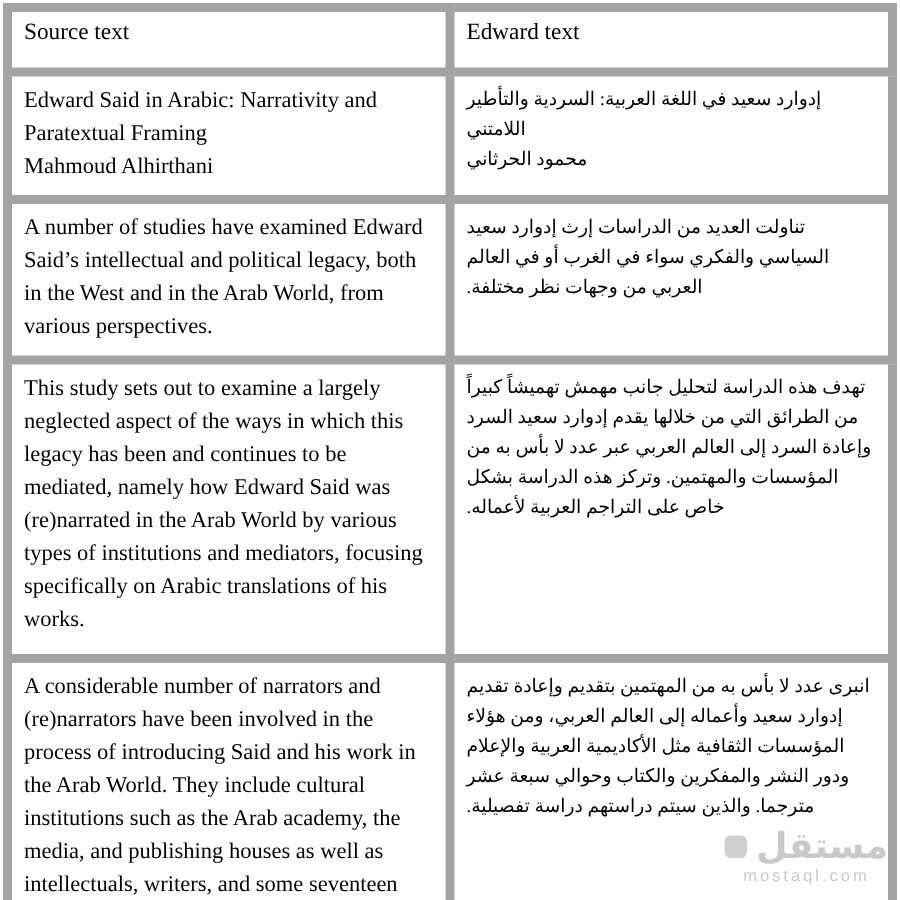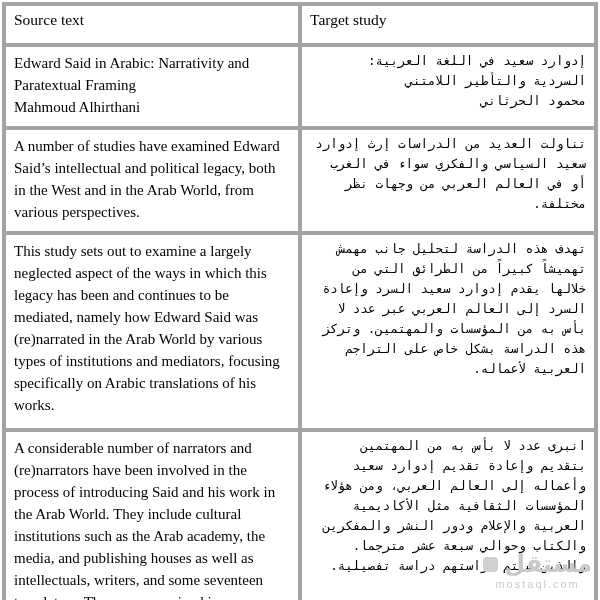--- a/index.html
+++ b/index.html
@@ -18,40 +18,40 @@
     height: 596px;
     margin: 2px;
   }
   table.t {
     width: 100%;
     height: 594px;
     border-collapse: collapse;
     table-layout: fixed;
   }
   table.t th, table.t td {
-    border: 4px solid #a3a3a3;
+    border: 6px solid #a3a3a3;
     vertical-align: top;
     padding: 5px 8px 6px 8px;
   }
   th {
     font-weight: normal;
     text-align: left;
     font-size: 15.5px;
     height: 26px;
   }
   td.src {
     font-size: 15px;
     line-height: 22px;
     text-align: left;
     white-space: pre-line;
   }
   td.tgt {
     direction: rtl;
-    text-align: right;
-    font-family: Liberation Mono, monospace;
+    text-align: left;
+    font-family: Liberation Serif, serif;
     font-size: 12.5px;
     line-height: 20px;
     white-space: pre-line;
   }
   tr.r1 td { height: 68px; }
   tr.r2 td { height: 90px; margin-top: 36px; }
   tr.r3 td { height: 182px; }
   .watermark {
     position: absolute;
     right: 6px;
@@ -93,21 +93,21 @@
 <div class="page">
 
   <table class="t">
     <colgroup>
       <col style="width:50%">
       <col style="width:50%">
     </colgroup>
     <thead>
       <tr>
         <th>Source text</th>
-        <th>Target study</th>
+        <th>Edward text</th>
       </tr>
     </thead>
     <tbody>
       <tr class="r1">
         <td class="src">Edward Said in Arabic: Narrativity and Paratextual Framing
 Mahmoud Alhirthani</td>
         <td class="tgt">إدوارد سعيد في اللغة العربية: السردية والتأطير اللامتني
 محمود الحرثاني</td>
       </tr>
       <tr class="r2">

